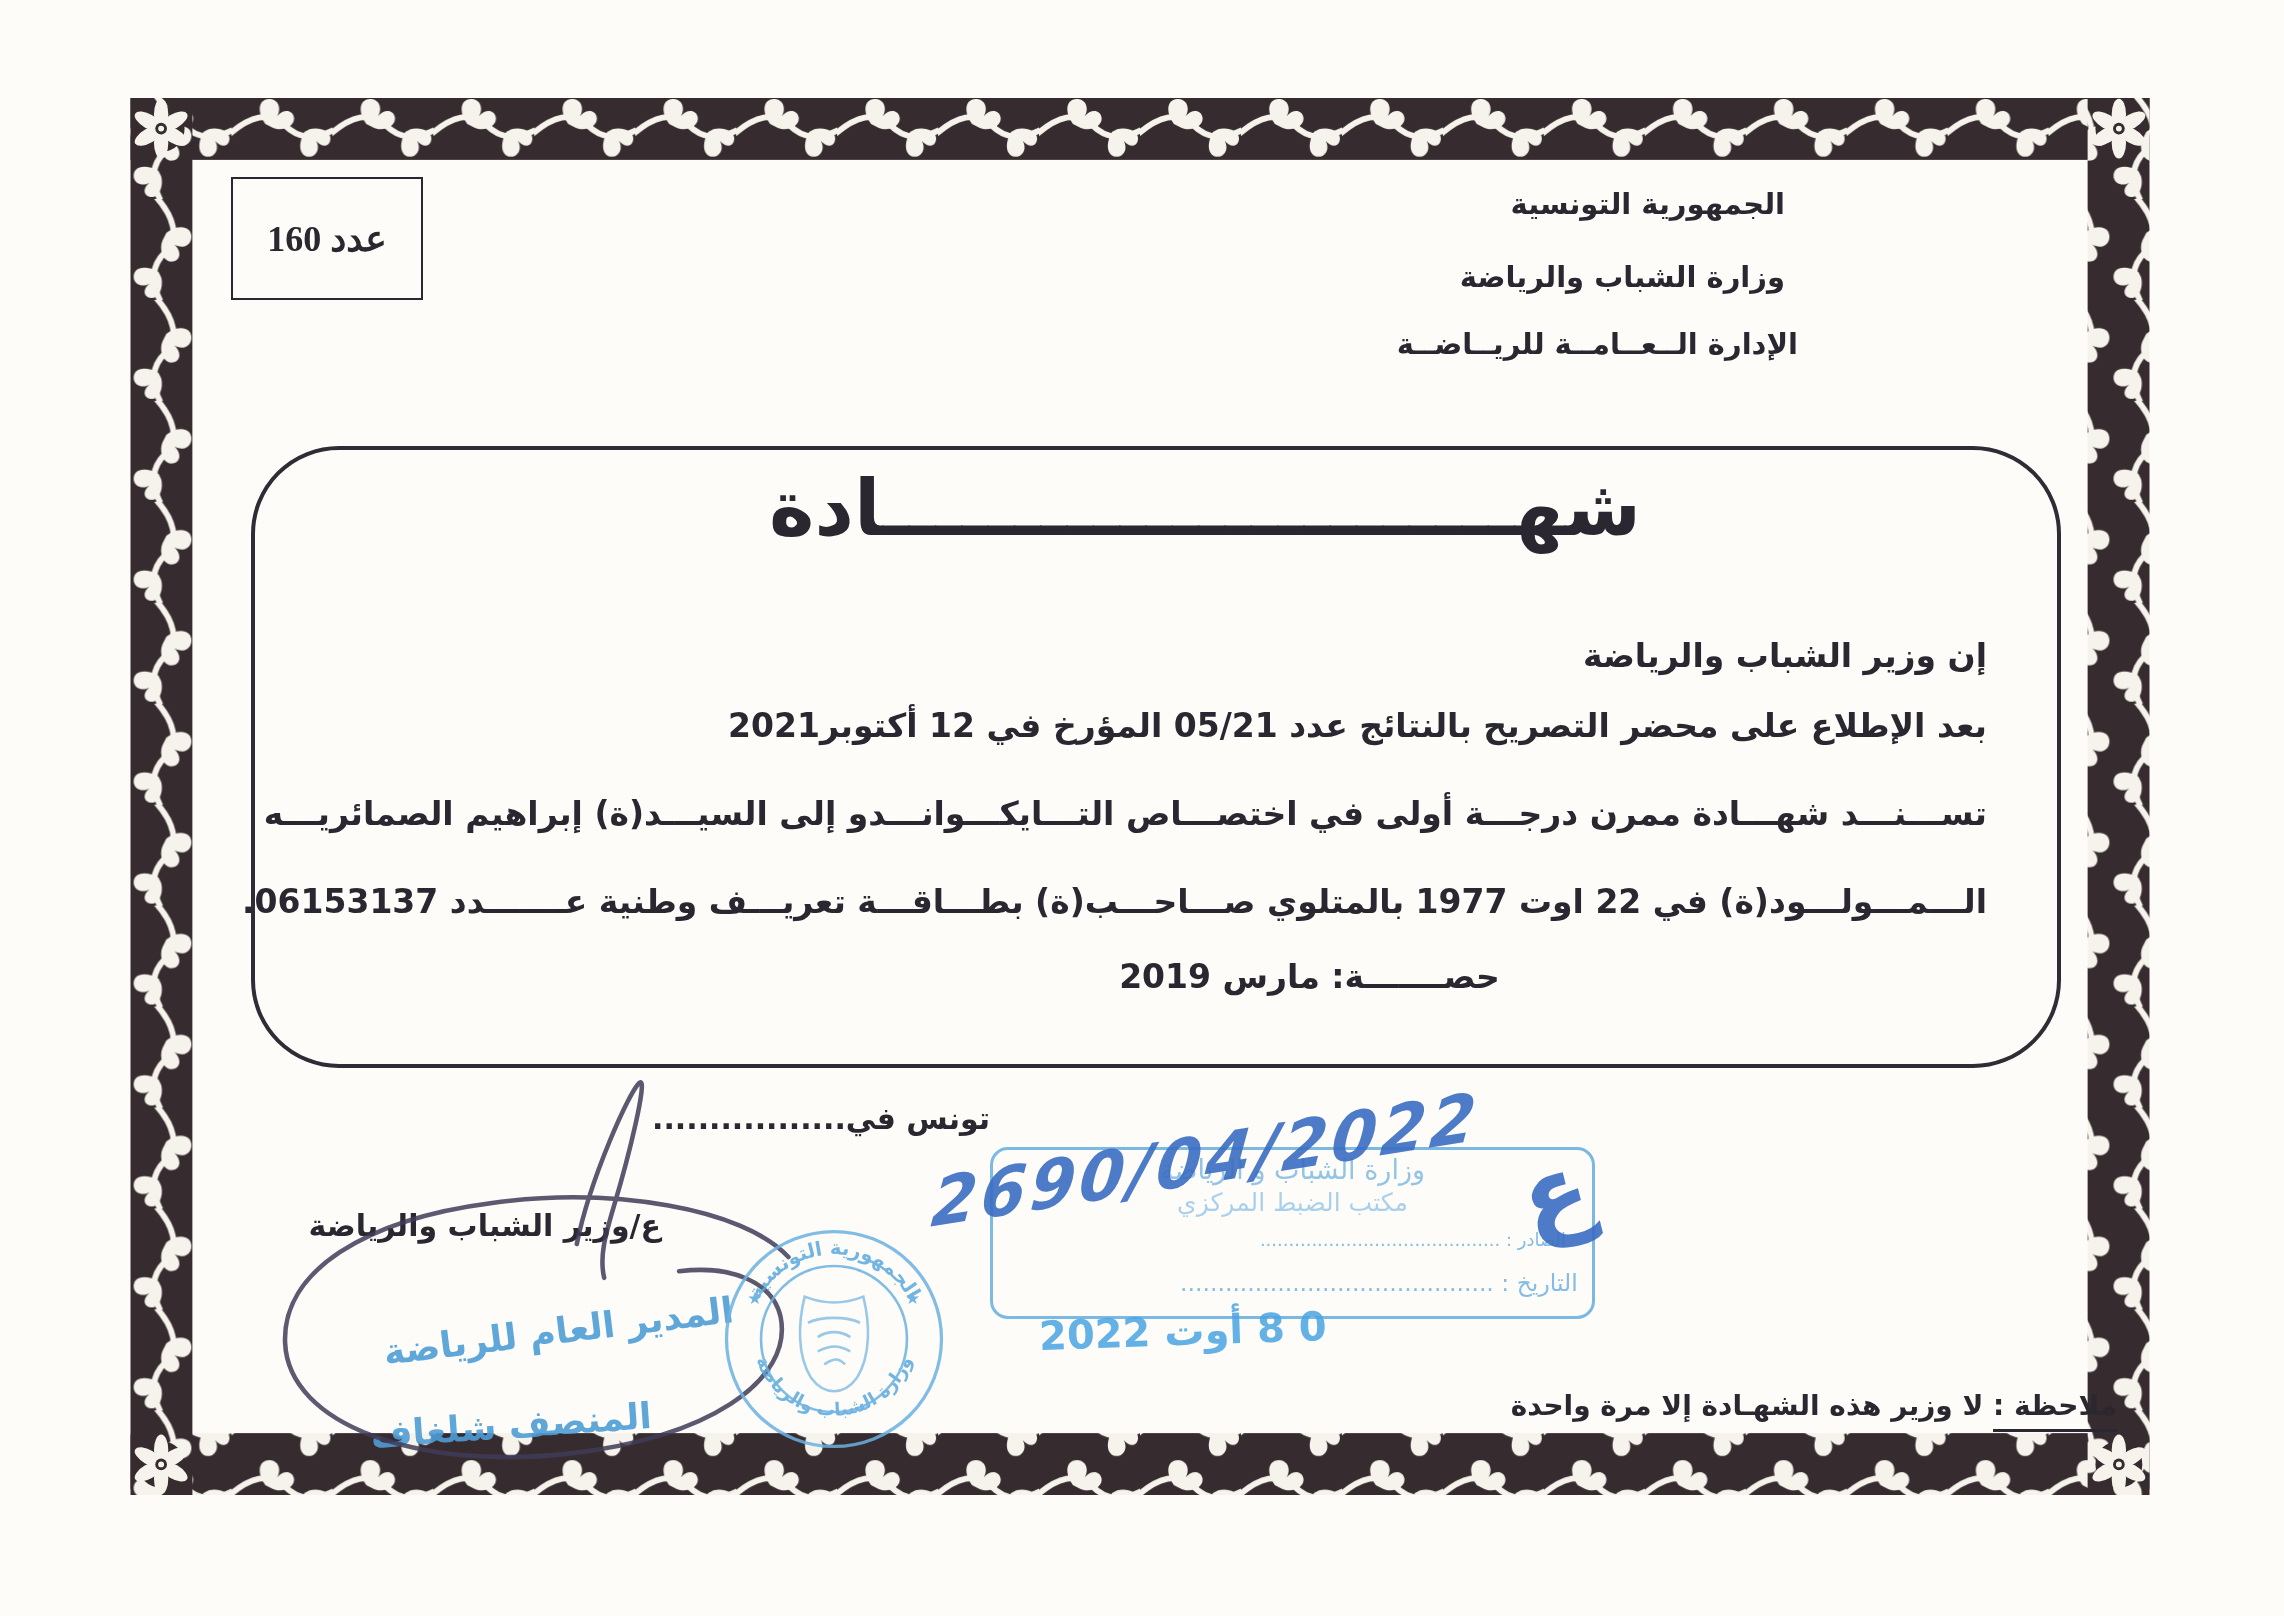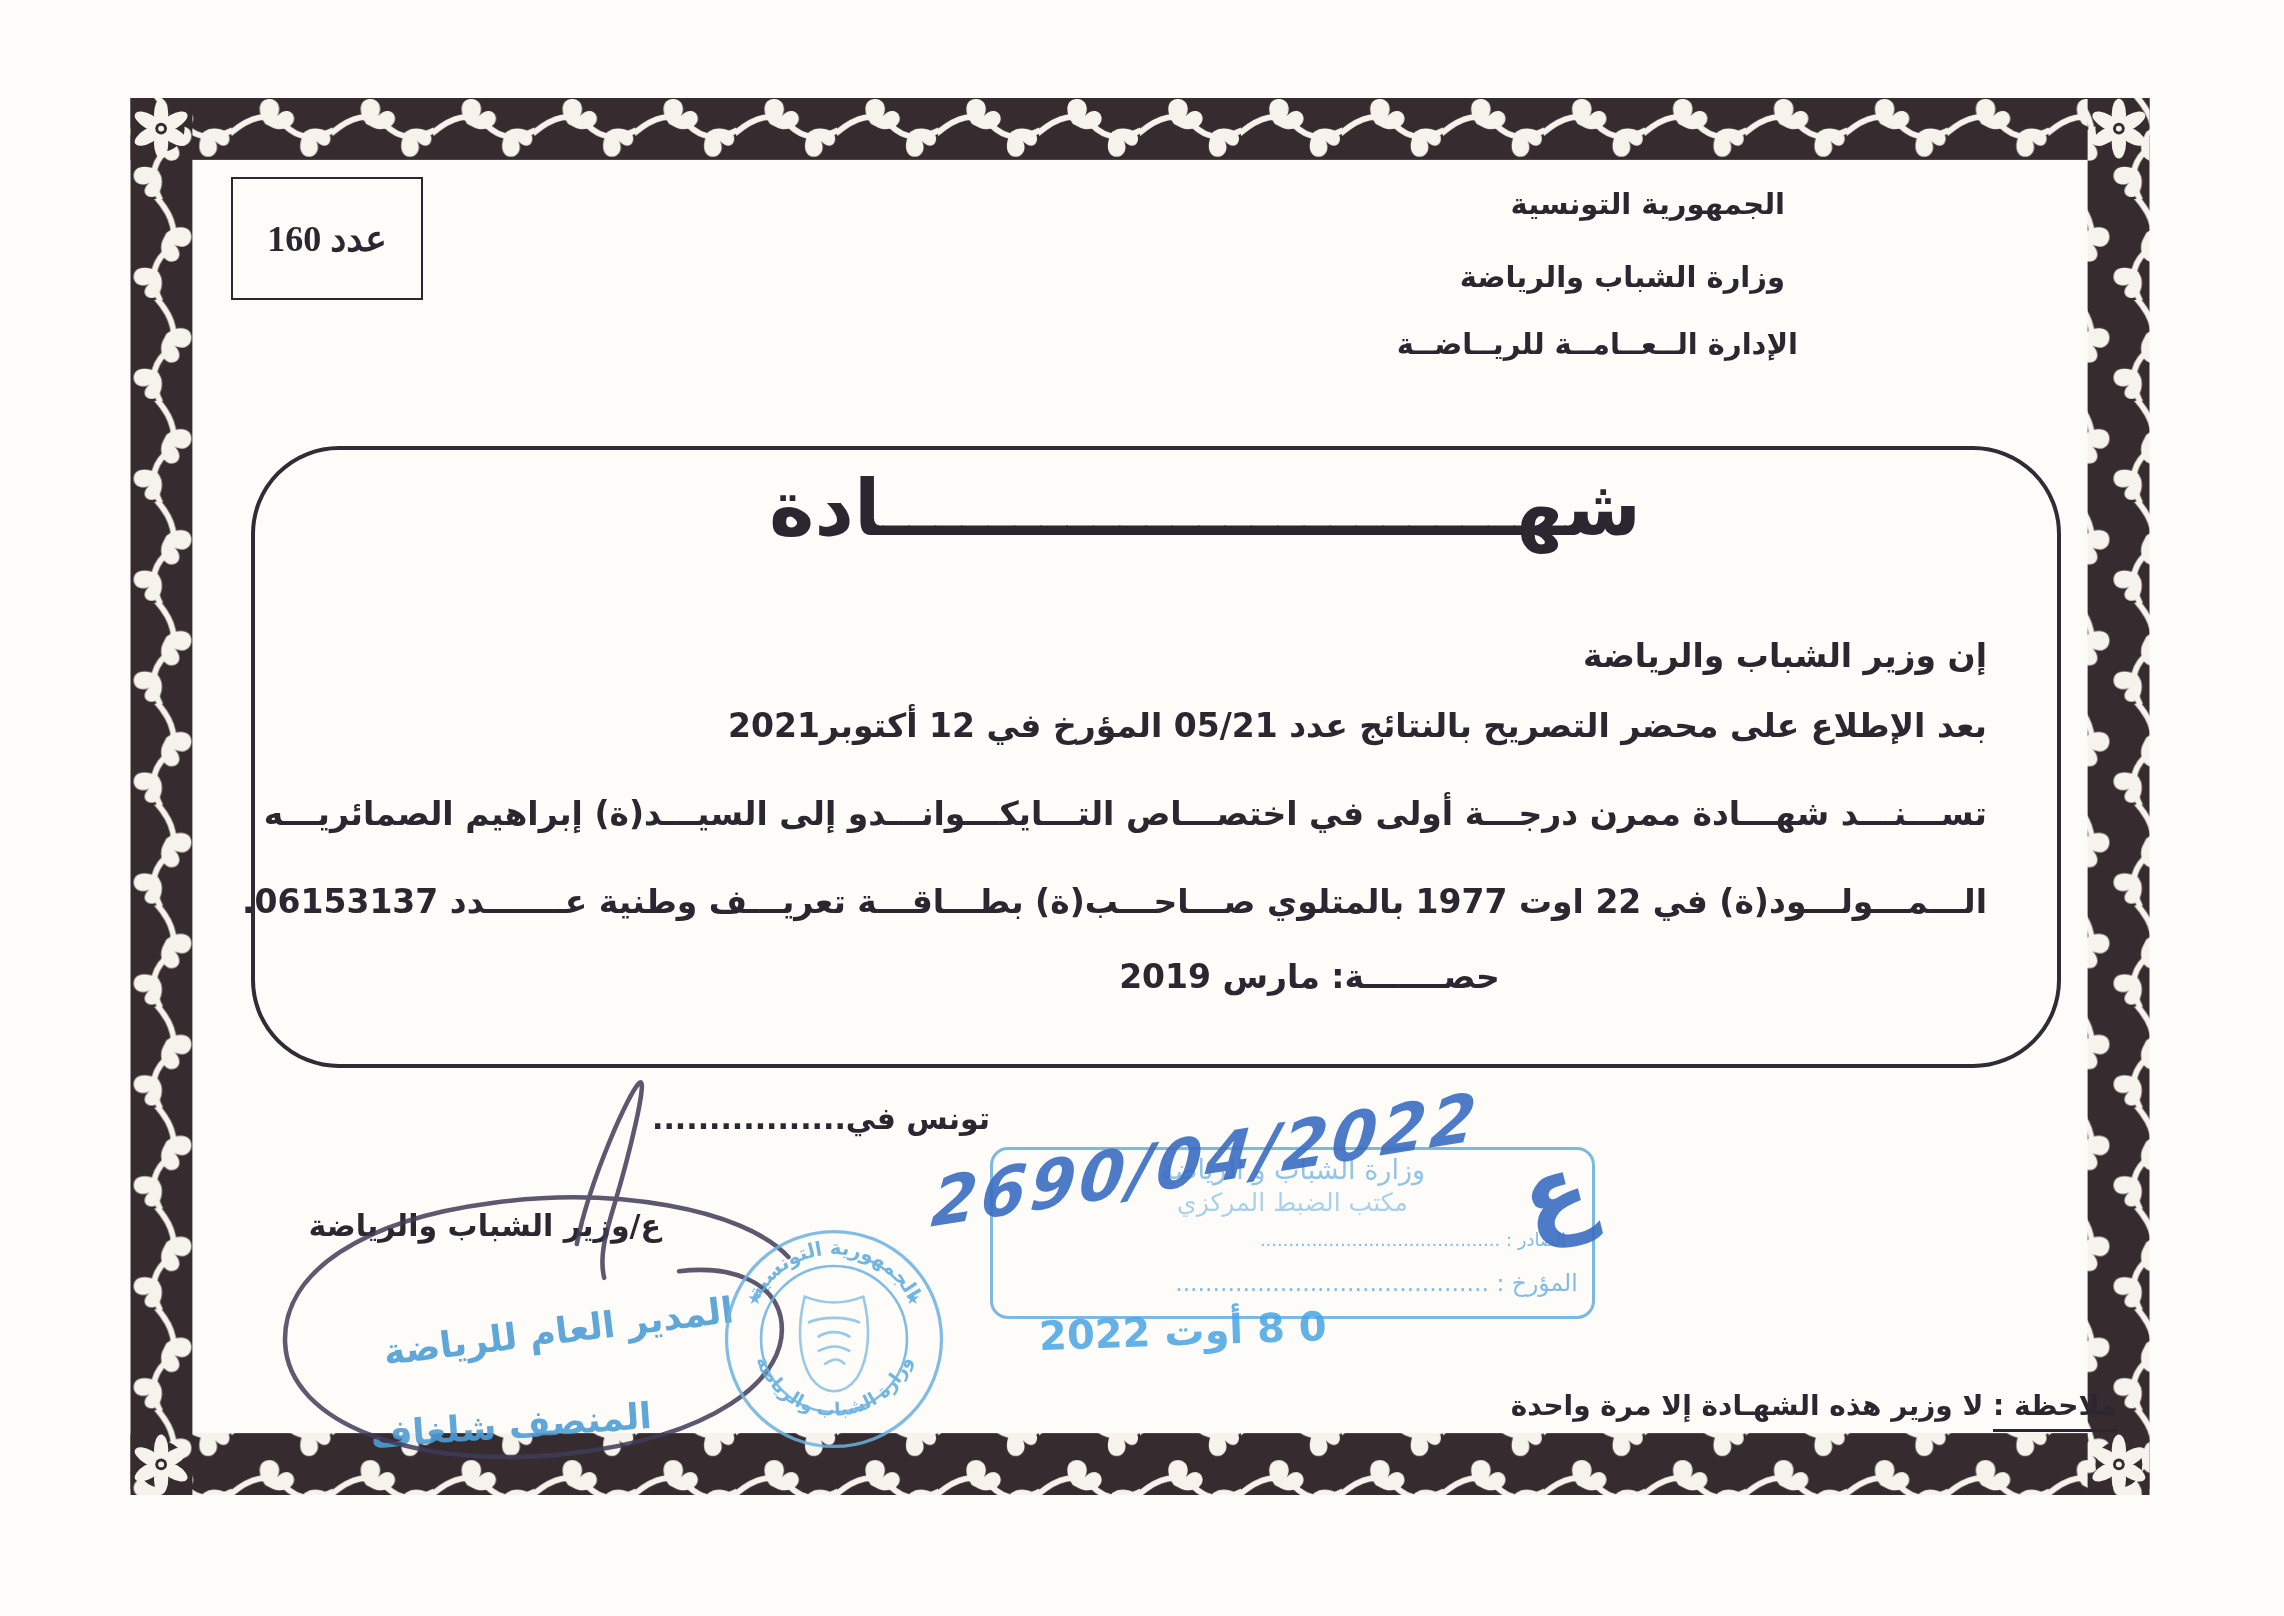--- a/index.html
+++ b/index.html
@@ -155,21 +155,21 @@
       <path d="M130,110 C120,150 118,200 140,235 C160,262 190,262 210,235 C232,200 230,150 220,110 C190,122 160,122 130,110 Z"></path>
       <path d="M135,150 C155,140 195,140 215,150"></path>
       <path d="M150,172 C165,162 185,162 200,172 M150,194 C170,184 182,184 200,194 M160,214 C175,204 182,204 192,214"></path>
     </g>
   </svg>
 
   <div class="reg-stamp">
     <div class="l1">وزارة الشباب و الرياضة</div>
     <div class="l2">مكتب الضبط المركزي</div>
     <div class="l3">الصادر : ..........................................</div>
-    <div class="l4">المؤرخ : ..........................................</div>
+    <div class="l4">التاريخ : ..........................................</div>
   </div>
 
   <div class="handnum">2690/04/2022</div>
   <div class="handain ar" dir="rtl">ع</div>
 
   <div class="datestamp ar" dir="rtl">0 8 أوت 2022</div>
 
   <div class="note">
     <span class="lbl">ملاحظة :</span><span> لا وزير هذه الشهـادة إلا مرة واحدة</span>
   </div>

